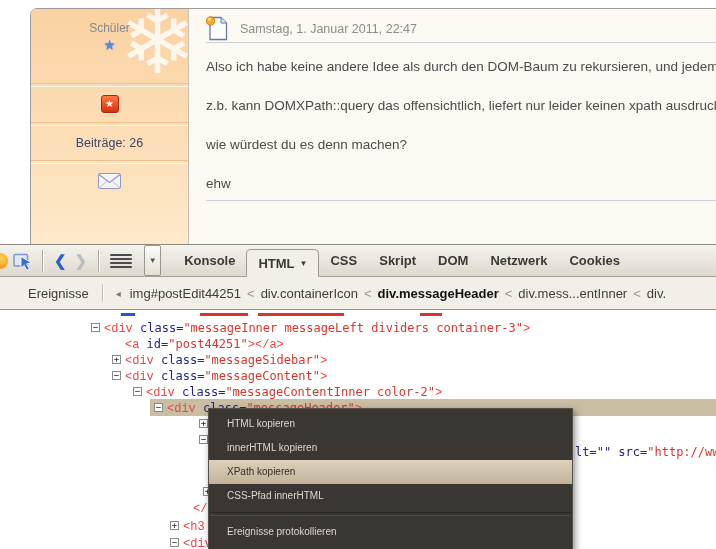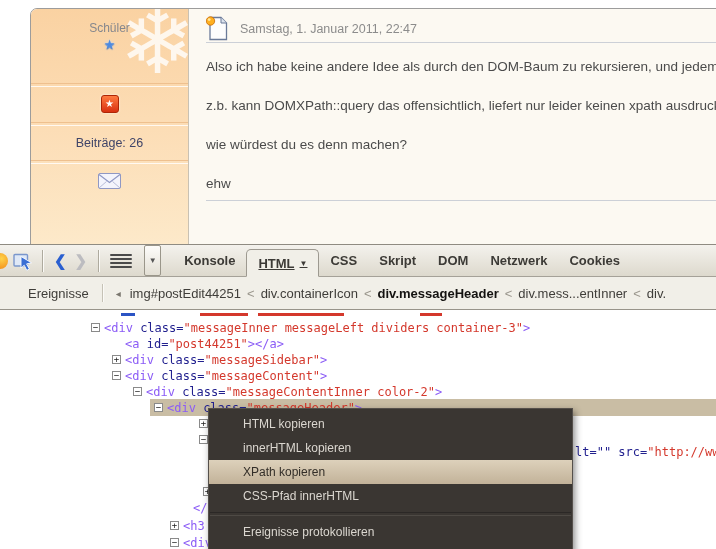--- a/index.html
+++ b/index.html
@@ -51,21 +51,21 @@
   .fwd-arrow{font-size:15px;font-weight:bold;color:#bcbcc0;padding:0 4px;}
   .hamb{width:22px;display:flex;flex-direction:column;gap:2px;margin:0 4px;}
   .hamb i{display:block;height:2px;background:#4a4a4a;border-radius:1px;}
   .panel-btn{width:17px;height:31px;margin-left:8px;border:1px solid #9a968a;border-radius:2px;
              background:linear-gradient(180deg,#fdfcfa,#e3dfd4);display:flex;align-items:center;
              justify-content:center;font-size:8px;color:#555;cursor:pointer;box-sizing:border-box;}
   .tabs{display:flex;align-items:stretch;height:100%;margin-left:12px;}
   .tab{display:flex;align-items:center;padding:0 11px;font-size:13px;font-weight:bold;
        color:#3c3a36;cursor:pointer;white-space:nowrap;}
   .tab.active{background:#f1efe8;border:1px solid #9d9990;border-bottom:1px solid #f1efe8;
-              border-radius:5px 5px 0 0;margin-top:4px;margin-bottom:-1px;z-index:3;text-decoration:underline;}
+              border-radius:5px 5px 0 0;margin-top:4px;margin-bottom:-1px;z-index:3;}
   .tab-caret{font-size:8px;margin-left:5px;color:#3c3a36;}
   .fb-crumb{height:33px;background:#f1efe8;border-bottom:1px solid #98948a;
             display:flex;align-items:center;padding-left:28px;box-sizing:border-box;
             font-size:13px;color:#3f3d39;overflow:hidden;}
   .edit-btn{cursor:pointer;}
   .v-sep{width:1px;height:18px;background:#c6c2b6;box-shadow:1px 0 0 #fbfaf7;margin:0 13px;flex:0 0 auto;}
   .crumb-arrow{font-size:10px;color:#7a766e;margin-right:9px;cursor:pointer;}
   .crumb-path{display:flex;align-items:center;white-space:nowrap;overflow:hidden;flex:1;}
   .crumb-item{cursor:pointer;}
   .crumb-item.bold{font-weight:bold;color:#141210;}
@@ -74,29 +74,29 @@
   .fb-tree{position:absolute;left:0;top:66px;right:0;bottom:0;background:#fff;overflow:hidden;
            font-family:"DejaVu Sans Mono",monospace;font-size:12px;}
   .sliver{position:absolute;height:3px;top:3px;background:#d4382c;}
   .sliver.b{background:#2b54c4;}
   .selection-bar{position:absolute;left:150px;right:0;top:89px;height:17px;background:#c9bda4;}
   .tree-row{position:absolute;left:0;right:0;height:16px;line-height:16px;cursor:pointer;}
   .tree-box{position:absolute;top:3px;width:9px;height:9px;box-sizing:border-box;
             border:1px solid #8a8a8a;background:#fff;font-size:9px;line-height:7px;
             text-align:center;color:#222;font-family:"DejaVu Sans Mono",monospace;cursor:pointer;}
   .tree-text{position:absolute;white-space:nowrap;}
-  .tok-tag{color:#8b5cf6;}
+  .tok-tag{color:#ef4444;font-family:Liberation Mono, monospace;}
   .tok-attr{color:#22218f;}
   .tok-val{color:#d4382c;}
   
   .context-menu{position:absolute;left:208px;top:98px;width:365px;height:175px;
                 background:#3a3632;border:1px solid #55504b;box-sizing:border-box;
                 box-shadow:2px 3px 7px rgba(0,0,0,.45);padding-top:3px;z-index:10;
                 font-family:"Liberation Sans",sans-serif;}
-  .menu-item{height:24px;line-height:24px;padding-left:34px;font-size:12px;color:#dbd7d0;cursor:pointer;}
+  .menu-item{height:24px;line-height:24px;padding-left:18px;font-size:10px;color:#dbd7d0;cursor:pointer;}
   .menu-item.hl{background:linear-gradient(180deg,#ddd1bb,#c2b299);color:#332e28;}
   .menu-sep{height:2px;margin:4px 1px;border-top:1px solid #2b2826;border-bottom:1px solid #4e4a45;}
 </style>
 </head>
 <body>
 
 <div class="post-area">
   <div class="post-box">
     <div class="sidebar">
       <span class="snowflake">❄</span>

